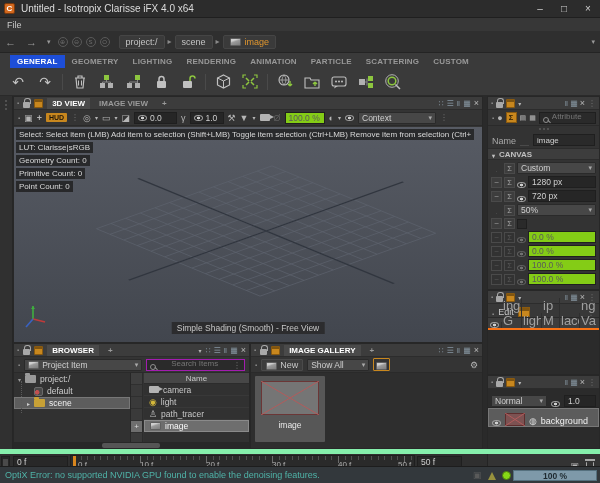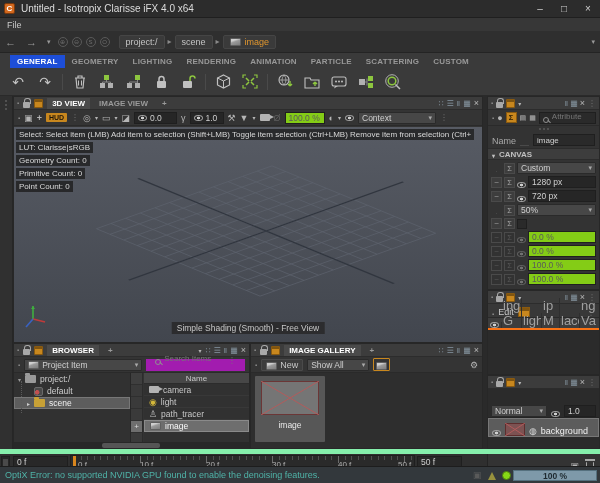--- a/index.html
+++ b/index.html
@@ -352,21 +352,21 @@
       <span class="lico">▦</span>
       <span class="xico">×</span>
     </div>
     <div class="ptool">
       <span class="pdot">▪</span>
       <span class="drop" style="width:118px">
         <span class="i-imgpic"></span>
         <span style="margin-left:3px">Project Item</span>
           <span class="arr">▾</span>
         </span>
-      <span class="row" style="background:#2a2a2a;border:6px solid #a21caf;height:12px;flex:1;padding:0 3px;gap:3px">
+      <span class="row" style="background:#2a2a2a;border:1px solid #a21caf;height:12px;flex:1;padding:0 3px;gap:15px">
         <span class="i-mag"></span>
         <input class="search" style="border: none; background: transparent; flex: 1 1 0%; width: 40px;" placeholder="Search Items">
         <span class="dots">⋮</span>
         </span>
     </div>
 
     <div class="abs" style="left:0;top:29px;width:117px;height:69px;background:#313131;border-right:1px solid #272727;overflow:hidden">
       <div class="abs" style="left:7px;top:8px;height:32px;border-left:1px dotted #5a5a5a"></div>
       <div class="trow">
         <span style="color:#999;font-size:6px">▾</span>
@@ -602,21 +602,21 @@
       <span class="pdot">▪</span>
       <span class="i-lock"></span>
       <span class="i-pin"></span>
       <span class="tico" style="font-size:6px">▾</span>
       <span class="sp"></span>
       <span class="lico">‖</span>
       <span class="lico">▦</span>
       <span class="xico">×</span>
       <span class="dots">⋮</span>
     </div>
-    <div class="row" style="height:29px;padding:0 3px;gap:4px;border-bottom:1px solid #242424">
+    <div class="row" style="height:19px;padding:0 3px;gap:4px;border-bottom:1px solid #242424">
       <span class="drop" style="width:56px">
         <span>Normal</span>
           <span class="arr">▾</span>
         </span>
       <span class="i-eye"></span>
       <span class="fieldbox" style="flex:1">
           <span>1.0</span>
         </span>
     </div>
     <div class="row" style="height:19px;background:#5c5c5c;border:1px solid #787878;padding:0 3px;gap:4px">

